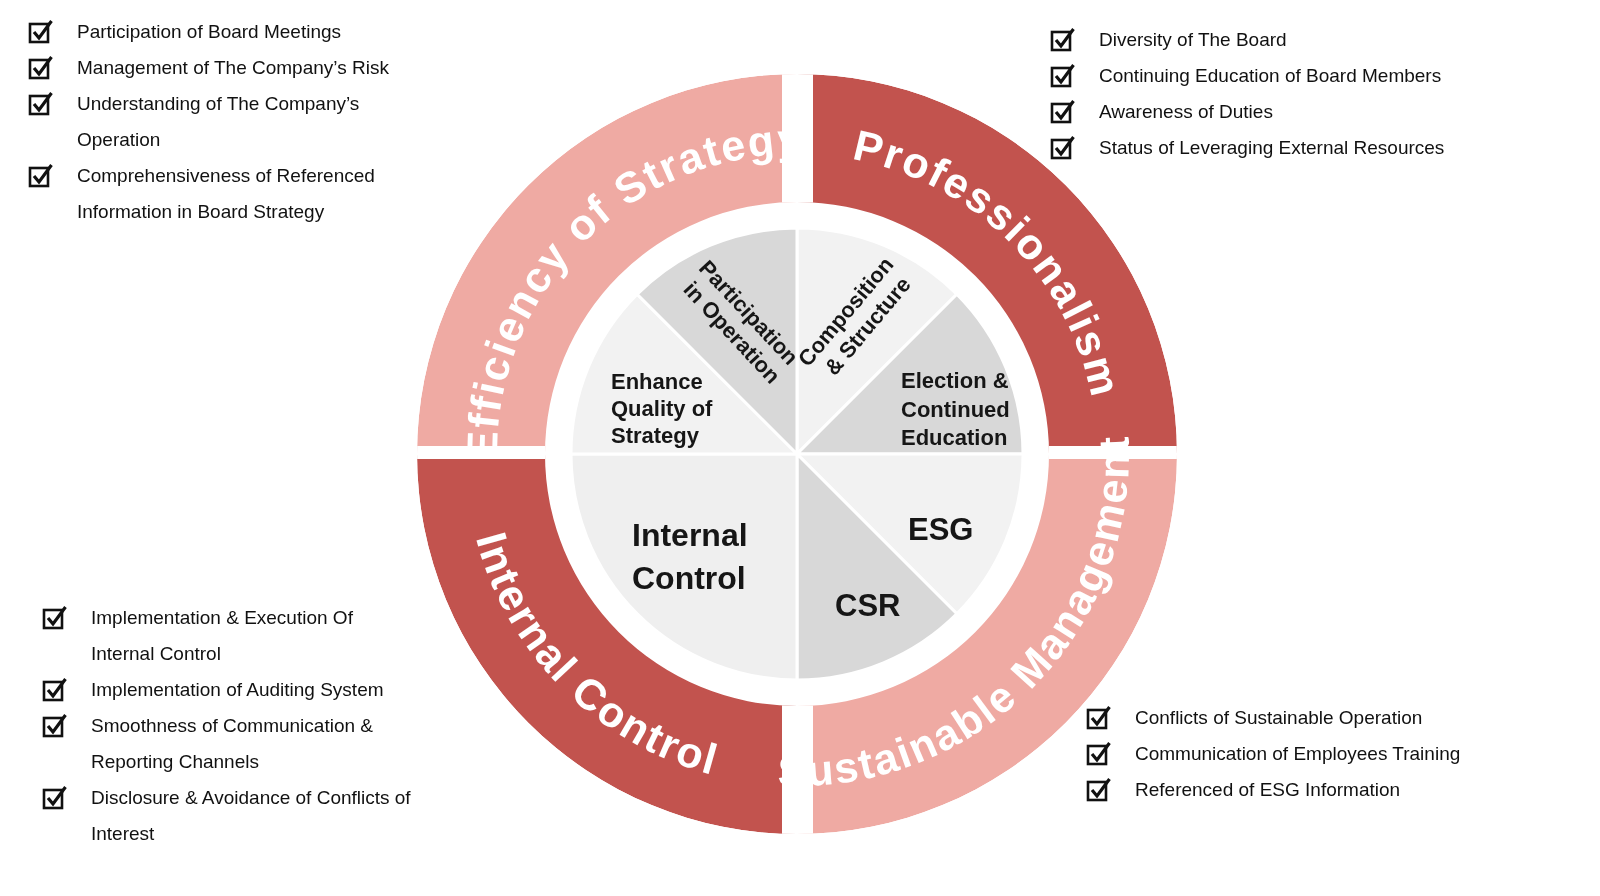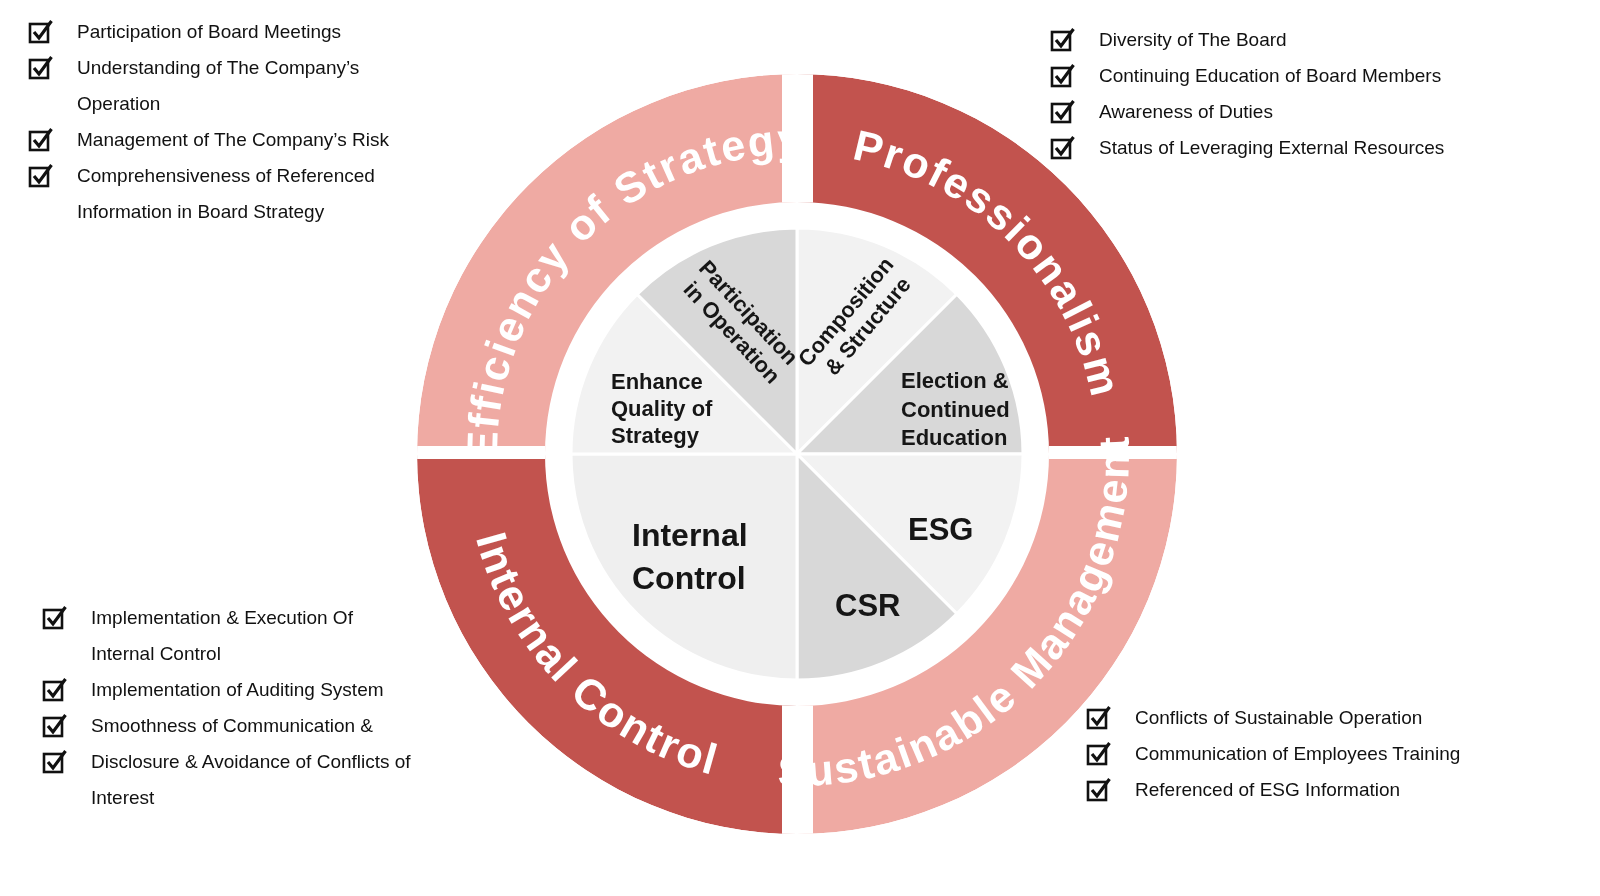--- a/index.html
+++ b/index.html
@@ -114,39 +114,39 @@
       <div class="itxt">
           <div>Participation of Board Meetings</div>
         </div>
     </li>
     <li>
       <svg class="cb" viewBox="0 0 27 27">
           <rect x="2" y="6" width="18" height="18" fill="none" stroke="#111" stroke-width="2.6"></rect>
           <path d="M6 14 L11 20 L23.5 3" fill="none" stroke="#111" stroke-width="3.2"></path>
         </svg>
       <div class="itxt">
+          <div>Management of The Company’s Risk</div>
+        </div>
+    </li>
+    <li>
+      <svg class="cb" viewBox="0 0 27 27">
+          <rect x="2" y="6" width="18" height="18" fill="none" stroke="#111" stroke-width="2.6"></rect>
+          <path d="M6 14 L11 20 L23.5 3" fill="none" stroke="#111" stroke-width="3.2"></path>
+        </svg>
+      <div class="itxt">
         <div>Understanding of The Company’s</div>
         <div>Operation</div>
       </div>
     </li>
     <li>
       <svg class="cb" viewBox="0 0 27 27">
           <rect x="2" y="6" width="18" height="18" fill="none" stroke="#111" stroke-width="2.6"></rect>
           <path d="M6 14 L11 20 L23.5 3" fill="none" stroke="#111" stroke-width="3.2"></path>
         </svg>
       <div class="itxt">
-          <div>Management of The Company’s Risk</div>
-        </div>
-    </li>
-    <li>
-      <svg class="cb" viewBox="0 0 27 27">
-          <rect x="2" y="6" width="18" height="18" fill="none" stroke="#111" stroke-width="2.6"></rect>
-          <path d="M6 14 L11 20 L23.5 3" fill="none" stroke="#111" stroke-width="3.2"></path>
-        </svg>
-      <div class="itxt">
         <div>Comprehensiveness of Referenced</div>
         <div>Information in Board Strategy</div>
       </div>
     </li>
   </ul>
 
   <ul class="checklist" id="cl-tr">
     <li>
       <svg class="cb" viewBox="0 0 27 27">
           <rect x="2" y="6" width="18" height="18" fill="none" stroke="#111" stroke-width="2.6"></rect>
@@ -205,20 +205,21 @@
           <div>Implementation of Auditing System</div>
         </div>
     </li>
     <li>
       <svg class="cb" viewBox="0 0 27 27">
           <rect x="2" y="6" width="18" height="18" fill="none" stroke="#111" stroke-width="2.6"></rect>
           <path d="M6 14 L11 20 L23.5 3" fill="none" stroke="#111" stroke-width="3.2"></path>
         </svg>
       <div class="itxt">
         <div>Smoothness of Communication &amp;</div>
+        <div>Reporting Channels</div>
       </div>
     </li>
     <li>
       <svg class="cb" viewBox="0 0 27 27">
           <rect x="2" y="6" width="18" height="18" fill="none" stroke="#111" stroke-width="2.6"></rect>
           <path d="M6 14 L11 20 L23.5 3" fill="none" stroke="#111" stroke-width="3.2"></path>
         </svg>
       <div class="itxt">
         <div>Disclosure &amp; Avoidance of Conflicts of</div>
         <div>Interest</div>

